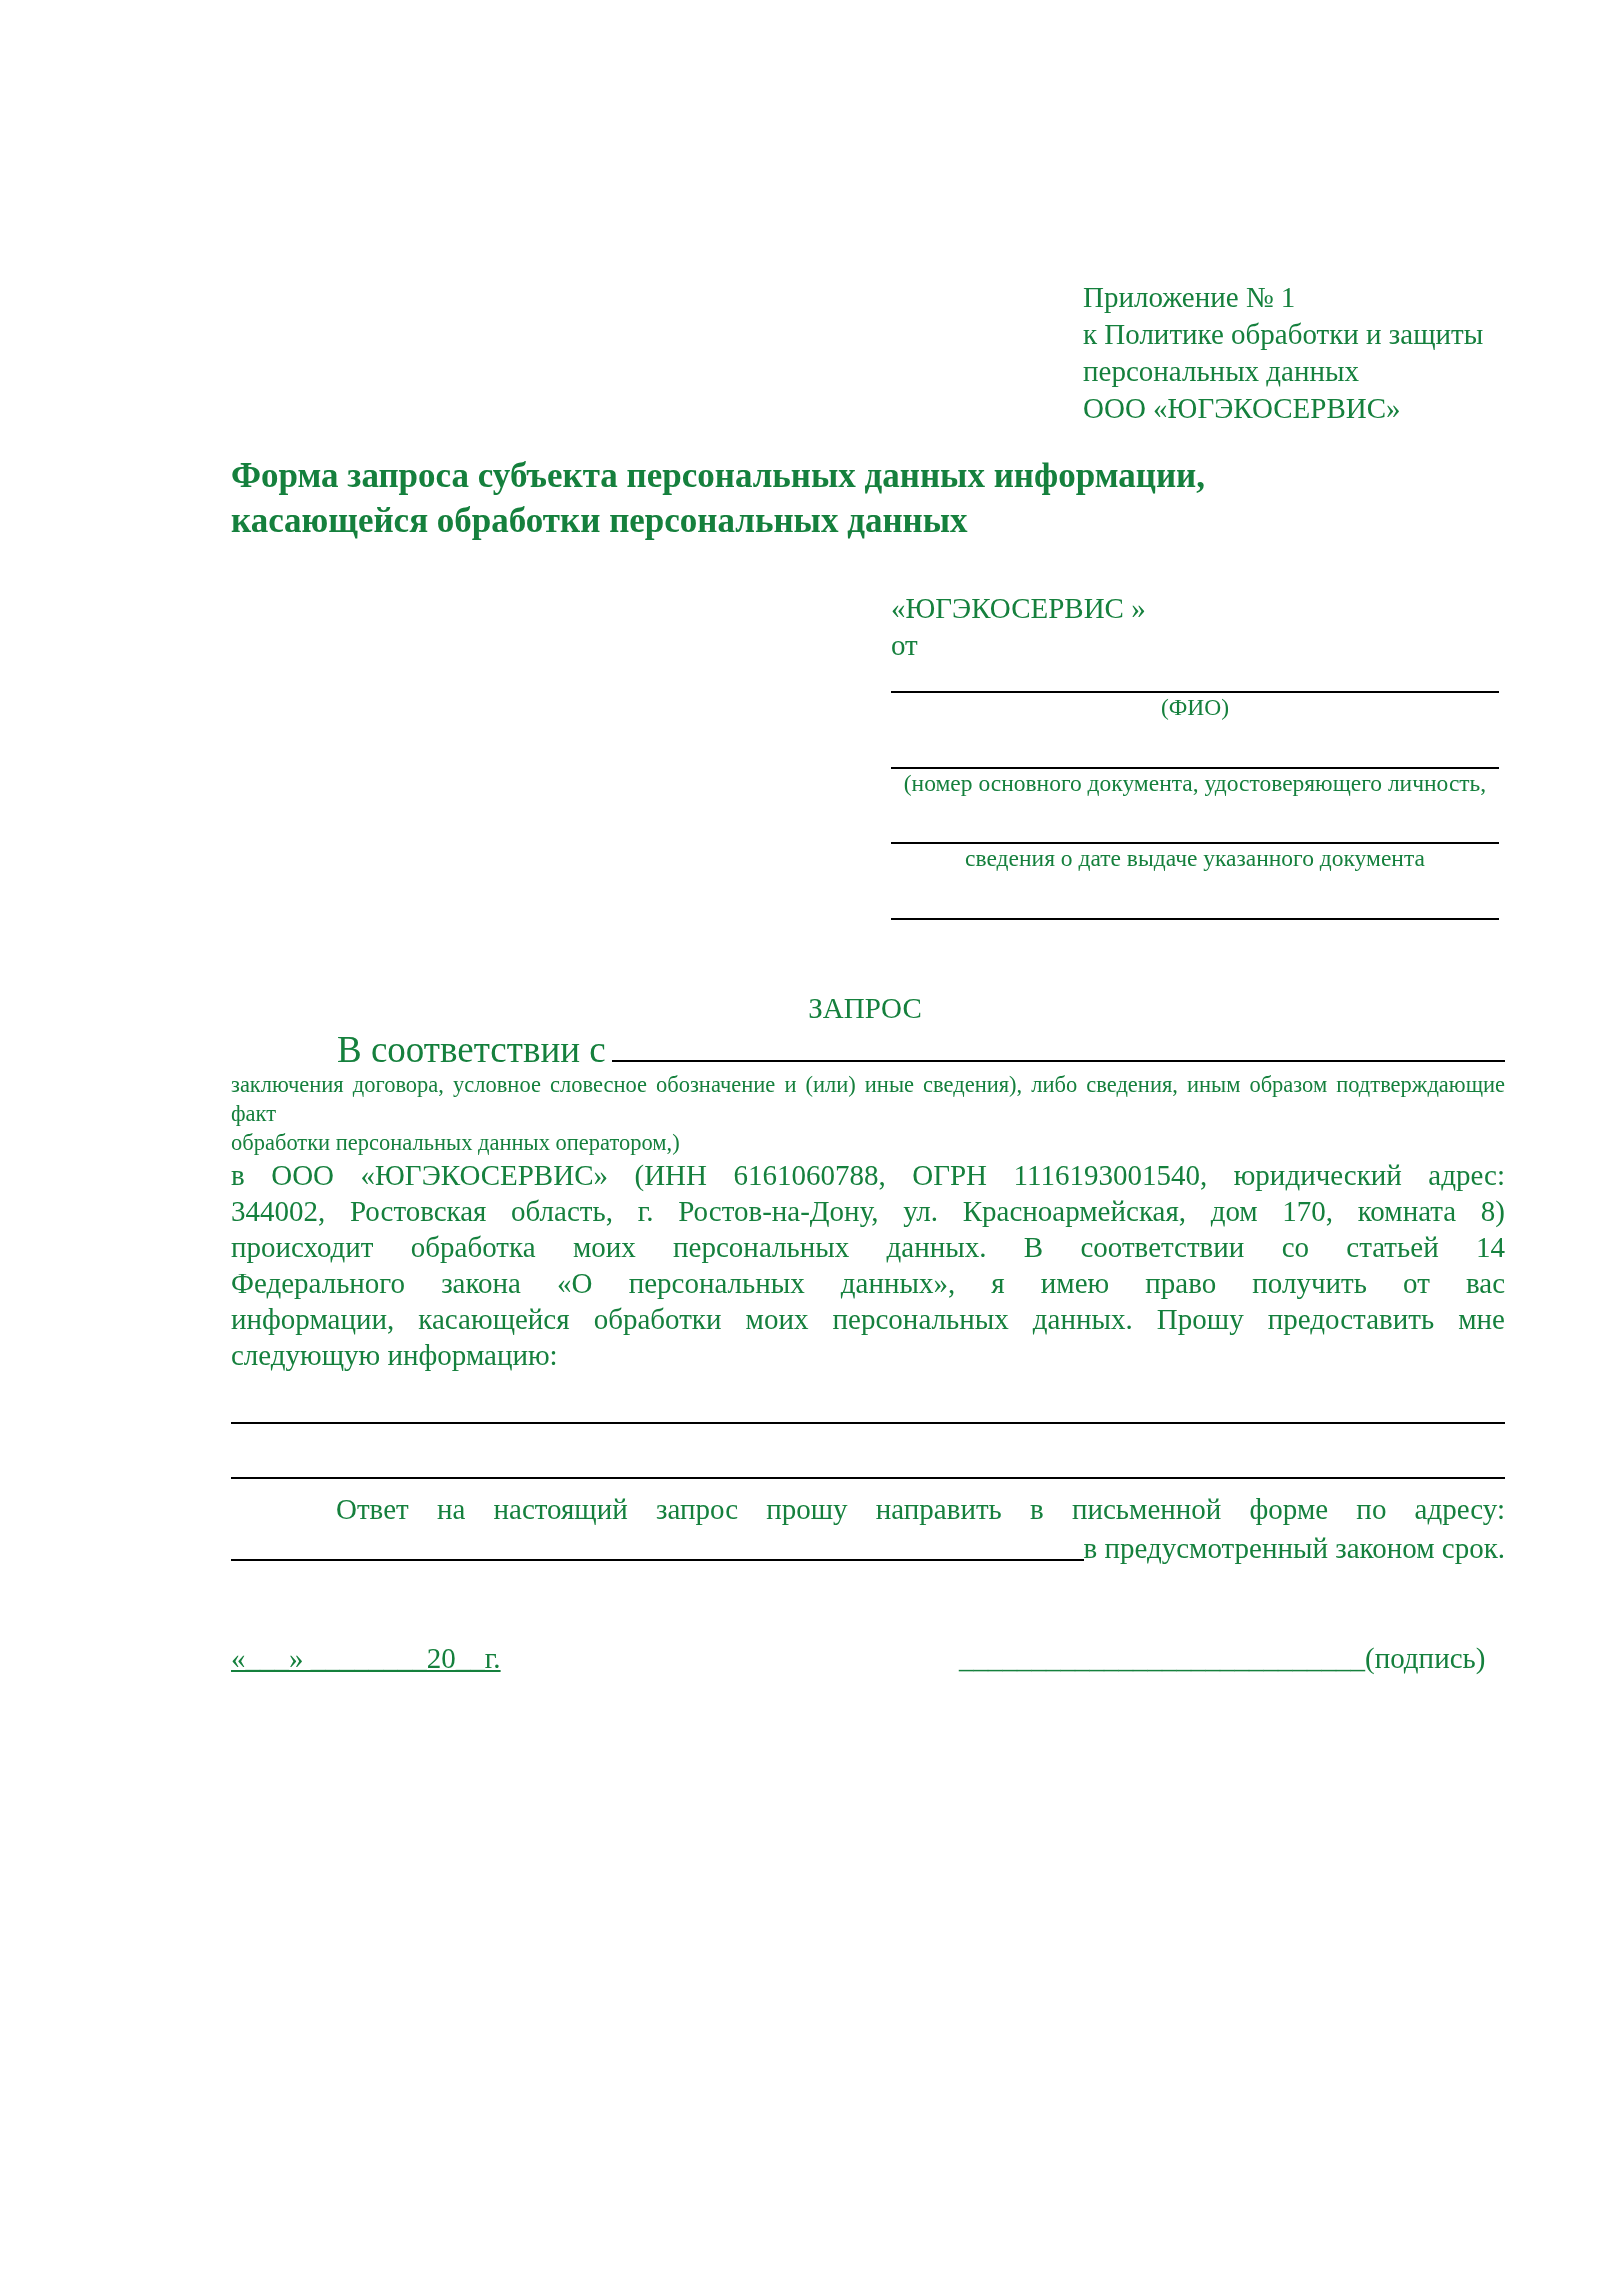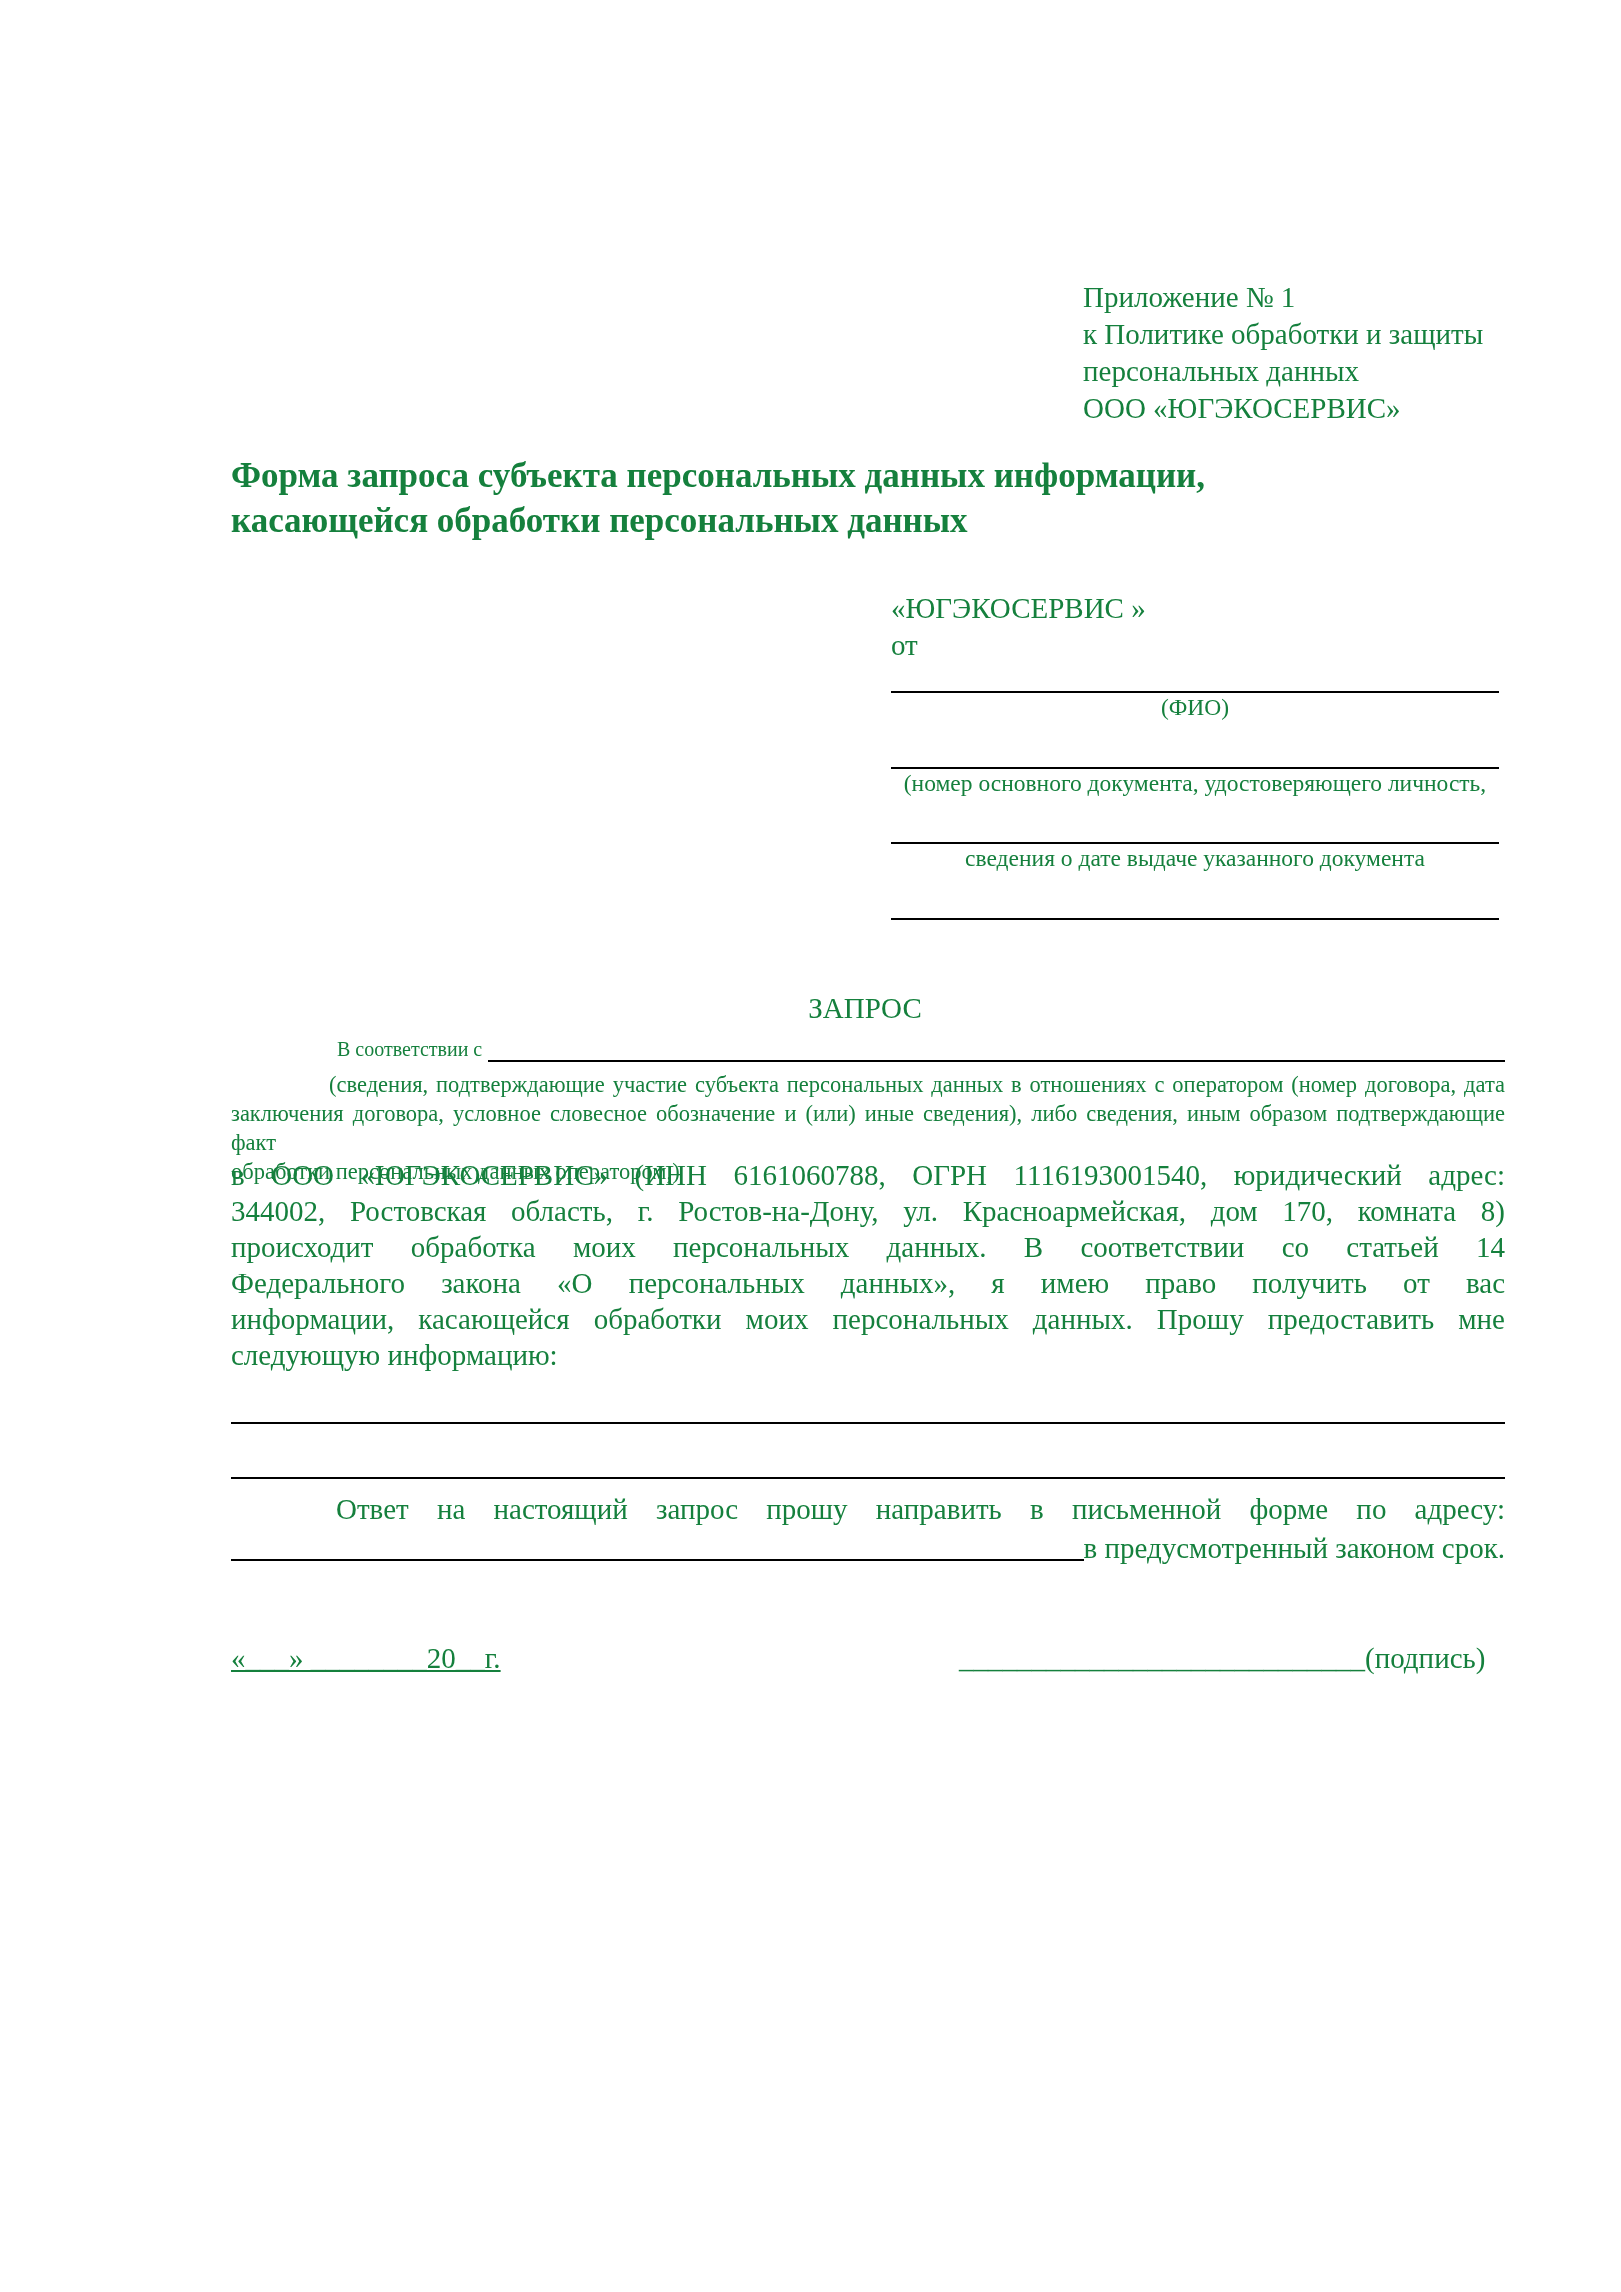--- a/index.html
+++ b/index.html
@@ -69,21 +69,21 @@
     line-height: 37px;
   }
 
   
   .sootv {
     position: absolute;
     left: 231px;
     top: 1031px;
     width: 1274px;
     display: flex;
-    font-size: 20px;
+    font-size: 37px;
     line-height: 37px;
   }
   .sootv .prefix { padding-left: 106px; white-space: nowrap; }
   .fill {
     flex: 1 1 auto;
     border-bottom: 2px solid #000;
     margin-bottom: 5.9px;
     margin-left: 5.9px;
   }
 
@@ -186,21 +186,20 @@
   </div>
 
   <div class="zapros">ЗАПРОС</div>
 
   <div class="sootv">
     <span class="prefix">В соответствии с</span>
     <span class="fill"></span>
   </div>
 
   <div class="small-cap">
-    <div class="l1 just">(сведения, подтверждающие участие субъекта персональных данных в отношениях с оператором (номер договора, дата</div>
     <div class="just">заключения договора, условное словесное обозначение и (или) иные сведения), либо сведения, иным образом подтверждающие факт</div>
     <div>обработки персональных данных оператором,)</div>
   </div>
 
   <div class="body-par">
     <div class="just">в ООО «ЮГЭКОСЕРВИС» (ИНН 6161060788, ОГРН 1116193001540, юридический адрес:</div>
     <div class="just">344002, Ростовская область, г. Ростов-на-Дону, ул. Красноармейская, дом 170, комната 8)</div>
     <div class="just">происходит обработка моих персональных данных. В соответствии со статьей 14</div>
     <div class="just">Федерального закона «О персональных данных», я имею право получить от вас</div>
     <div class="just">информации, касающейся обработки моих персональных данных. Прошу предоставить мне</div>

